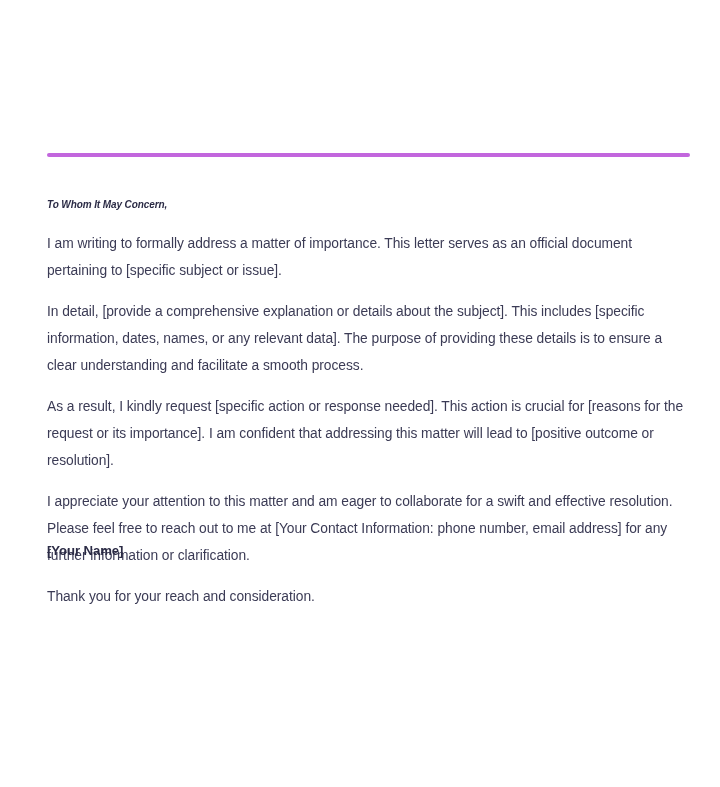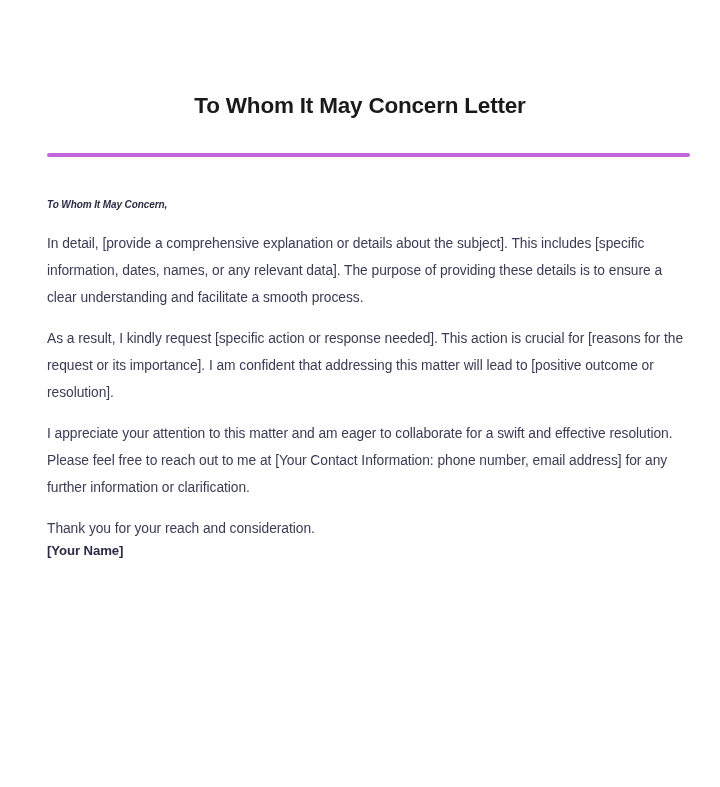--- a/index.html
+++ b/index.html
@@ -95,28 +95,28 @@
     line-height: 25px;
     margin: 0;
     letter-spacing: -0.1px;
   }
 </style>
 </head>
 <body>
 
 <div class="page">
 
-  <h1 class="doc-title">To Whom It May Concern Letter</h1>
 
   <div class="divider"></div>
 
   <div class="letter-body">
 
     <p class="salutation">To Whom It May Concern,</p>
 
+    <p class="para">I am writing to formally address a matter of importance. This letter serves as an official document pertaining to [specific subject or issue].</p>
 
     <p class="para">In detail, [provide a comprehensive explanation or details about the subject]. This includes [specific information, dates, names, or any relevant data]. The purpose of providing these details is to ensure a clear understanding and facilitate a smooth process.</p>
 
     <p class="para">As a result, I kindly request [specific action or response needed]. This action is crucial for [reasons for the request or its importance]. I am confident that addressing this matter will lead to [positive outcome or resolution].</p>
 
     <p class="para">I appreciate your attention to this matter and am eager to collaborate for a swift and effective resolution. Please feel free to reach out to me at [Your Contact Information: phone number, email address] for any further information or clarification.</p>
 
     <p class="para closing">Thank you for your reach and consideration.</p>
 
   </div>

